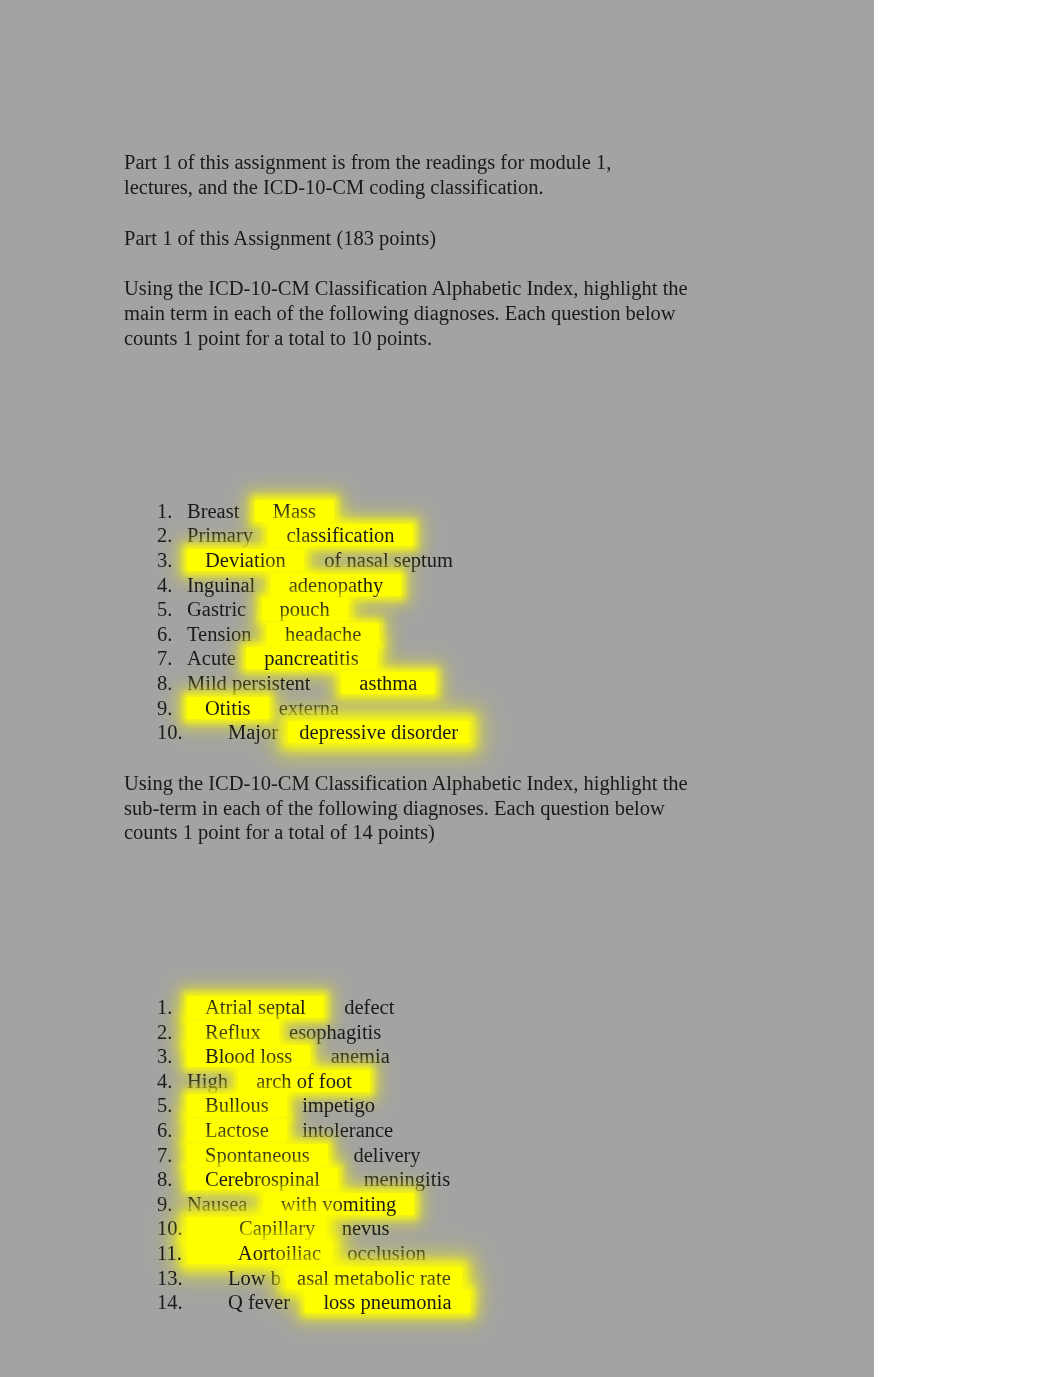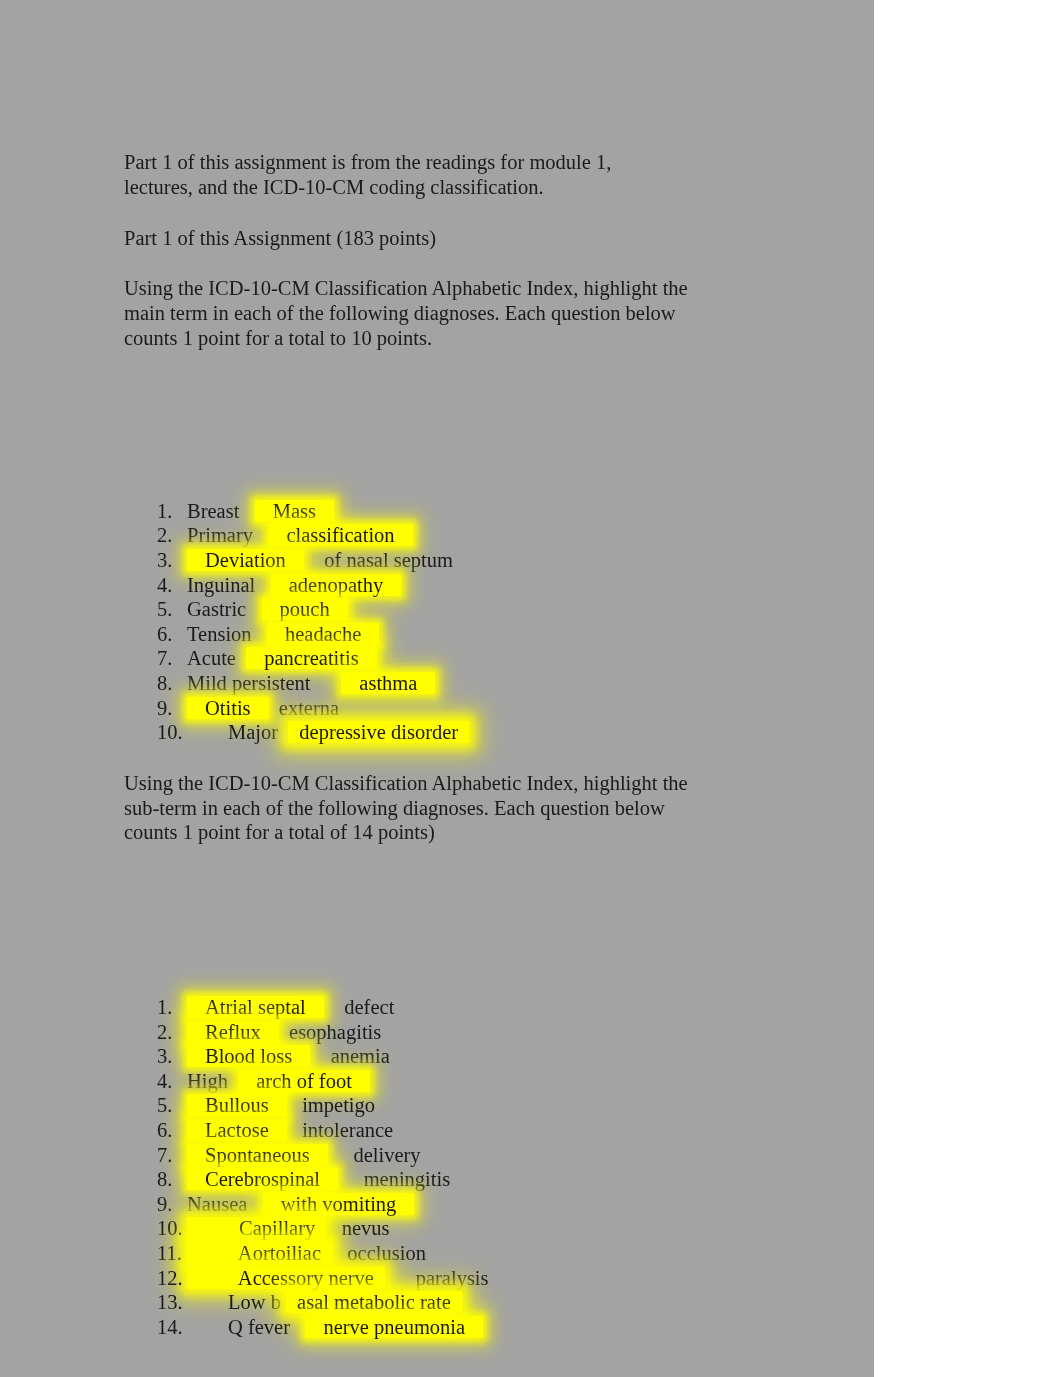--- a/index.html
+++ b/index.html
@@ -136,19 +136,18 @@
         <li><span class="num">2.</span><span class="txt"><span class="hl">Reflux</span><span class="plain">  esophagitis</span></span></li>
         <li><span class="num">3.</span><span class="txt"><span class="hl">Blood loss</span><span class="plain">    anemia</span></span></li>
         <li><span class="num">4.</span><span class="txt"><span class="plain">High  </span><span class="hl">arch of foot</span></span></li>
         <li><span class="num">5.</span><span class="txt"><span class="hl">Bullous</span><span class="plain">   impetigo</span></span></li>
         <li><span class="num">6.</span><span class="txt"><span class="hl">Lactose</span><span class="plain">   intolerance</span></span></li>
         <li><span class="num">7.</span><span class="txt"><span class="hl">Spontaneous</span><span class="plain">     delivery</span></span></li>
         <li><span class="num">8.</span><span class="txt"><span class="hl">Cerebrospinal</span><span class="plain">     meningitis</span></span></li>
         <li><span class="num">9.</span><span class="txt"><span class="plain">Nausea   </span><span class="hl">with vomiting</span></span></li>
         <li><span class="num">10.</span><span class="txt"><span class="hl-wide">        Capillary</span><span class="plain">   nevus</span></span></li>
         <li><span class="num">11.</span><span class="txt"><span class="hl-wide">        Aortoiliac</span><span class="plain">   occlusion</span></span></li>
-        <li><span class="num">12.</span><span class="txt"><span class="hl-wide">        Accessory nerve</span><span class="plain">      paralysis</span></span></li>
         <li><span class="num">13.</span><span class="txt"><span class="plain">        Low b </span><span class="hl-wide">asal metabolic rate</span></span></li>
-        <li><span class="num">14.</span><span class="txt"><span class="plain">        Q fever   </span><span class="hl">nerve pneumonia</span></span></li>
+        <li><span class="num">14.</span><span class="txt"><span class="plain">        Q fever   </span><span class="hl">loss pneumonia</span></span></li>
       </ol>
 
   </div>
 </div>
 
 </body></html>

